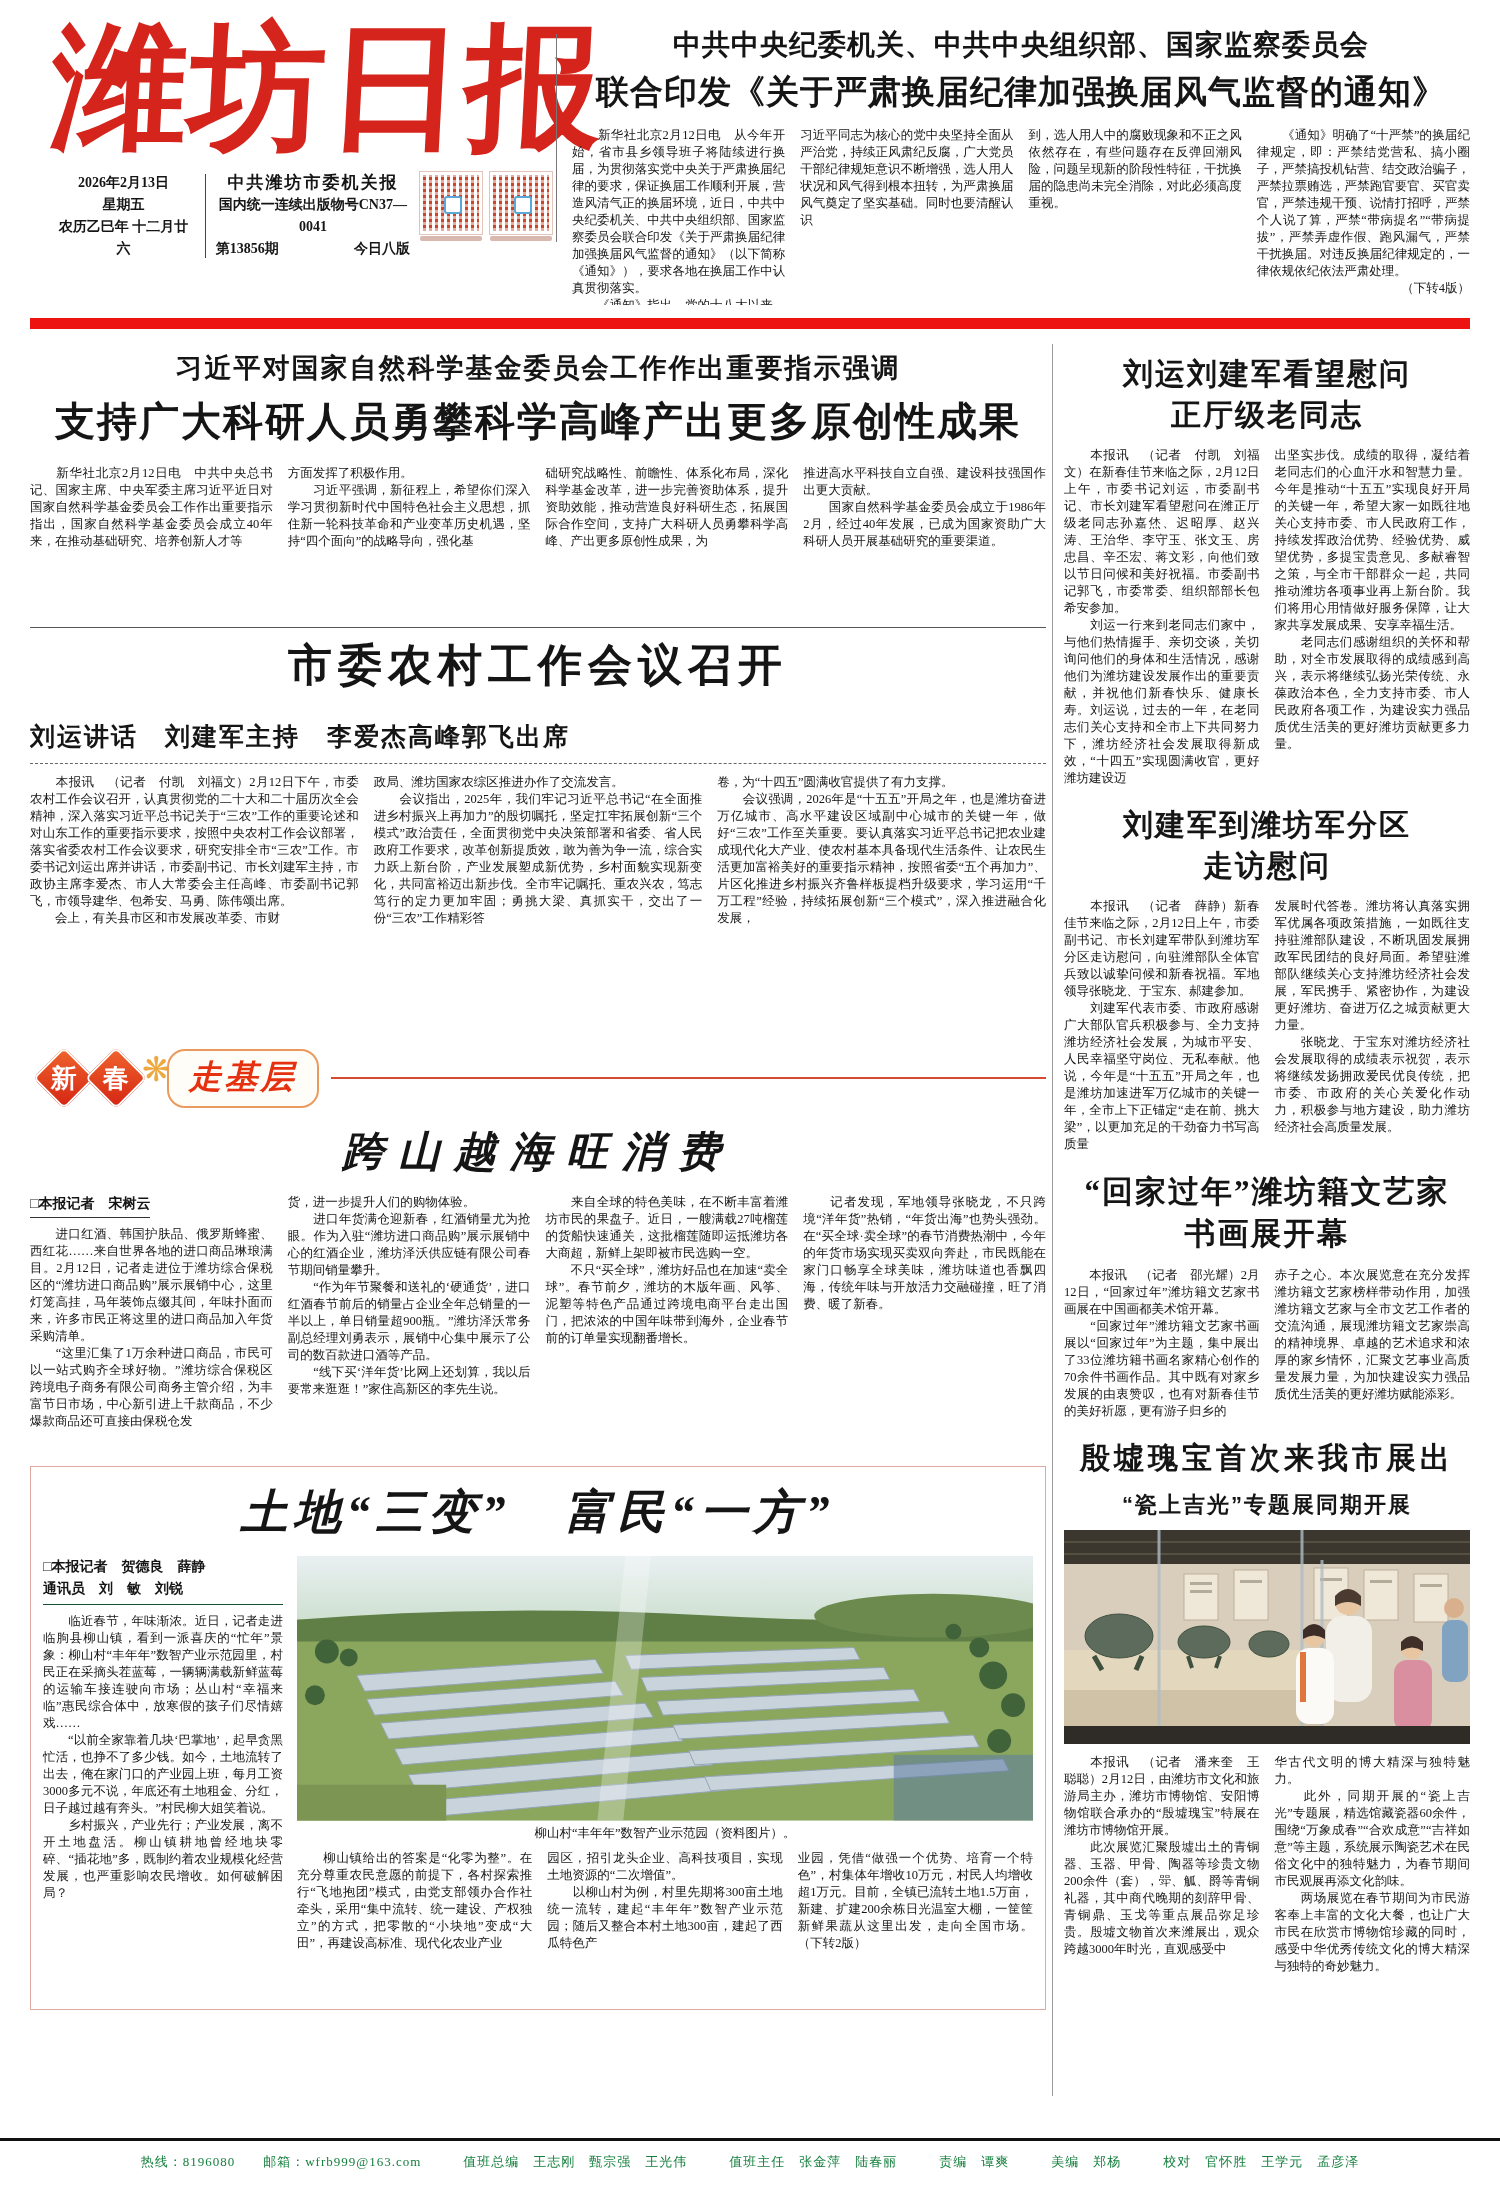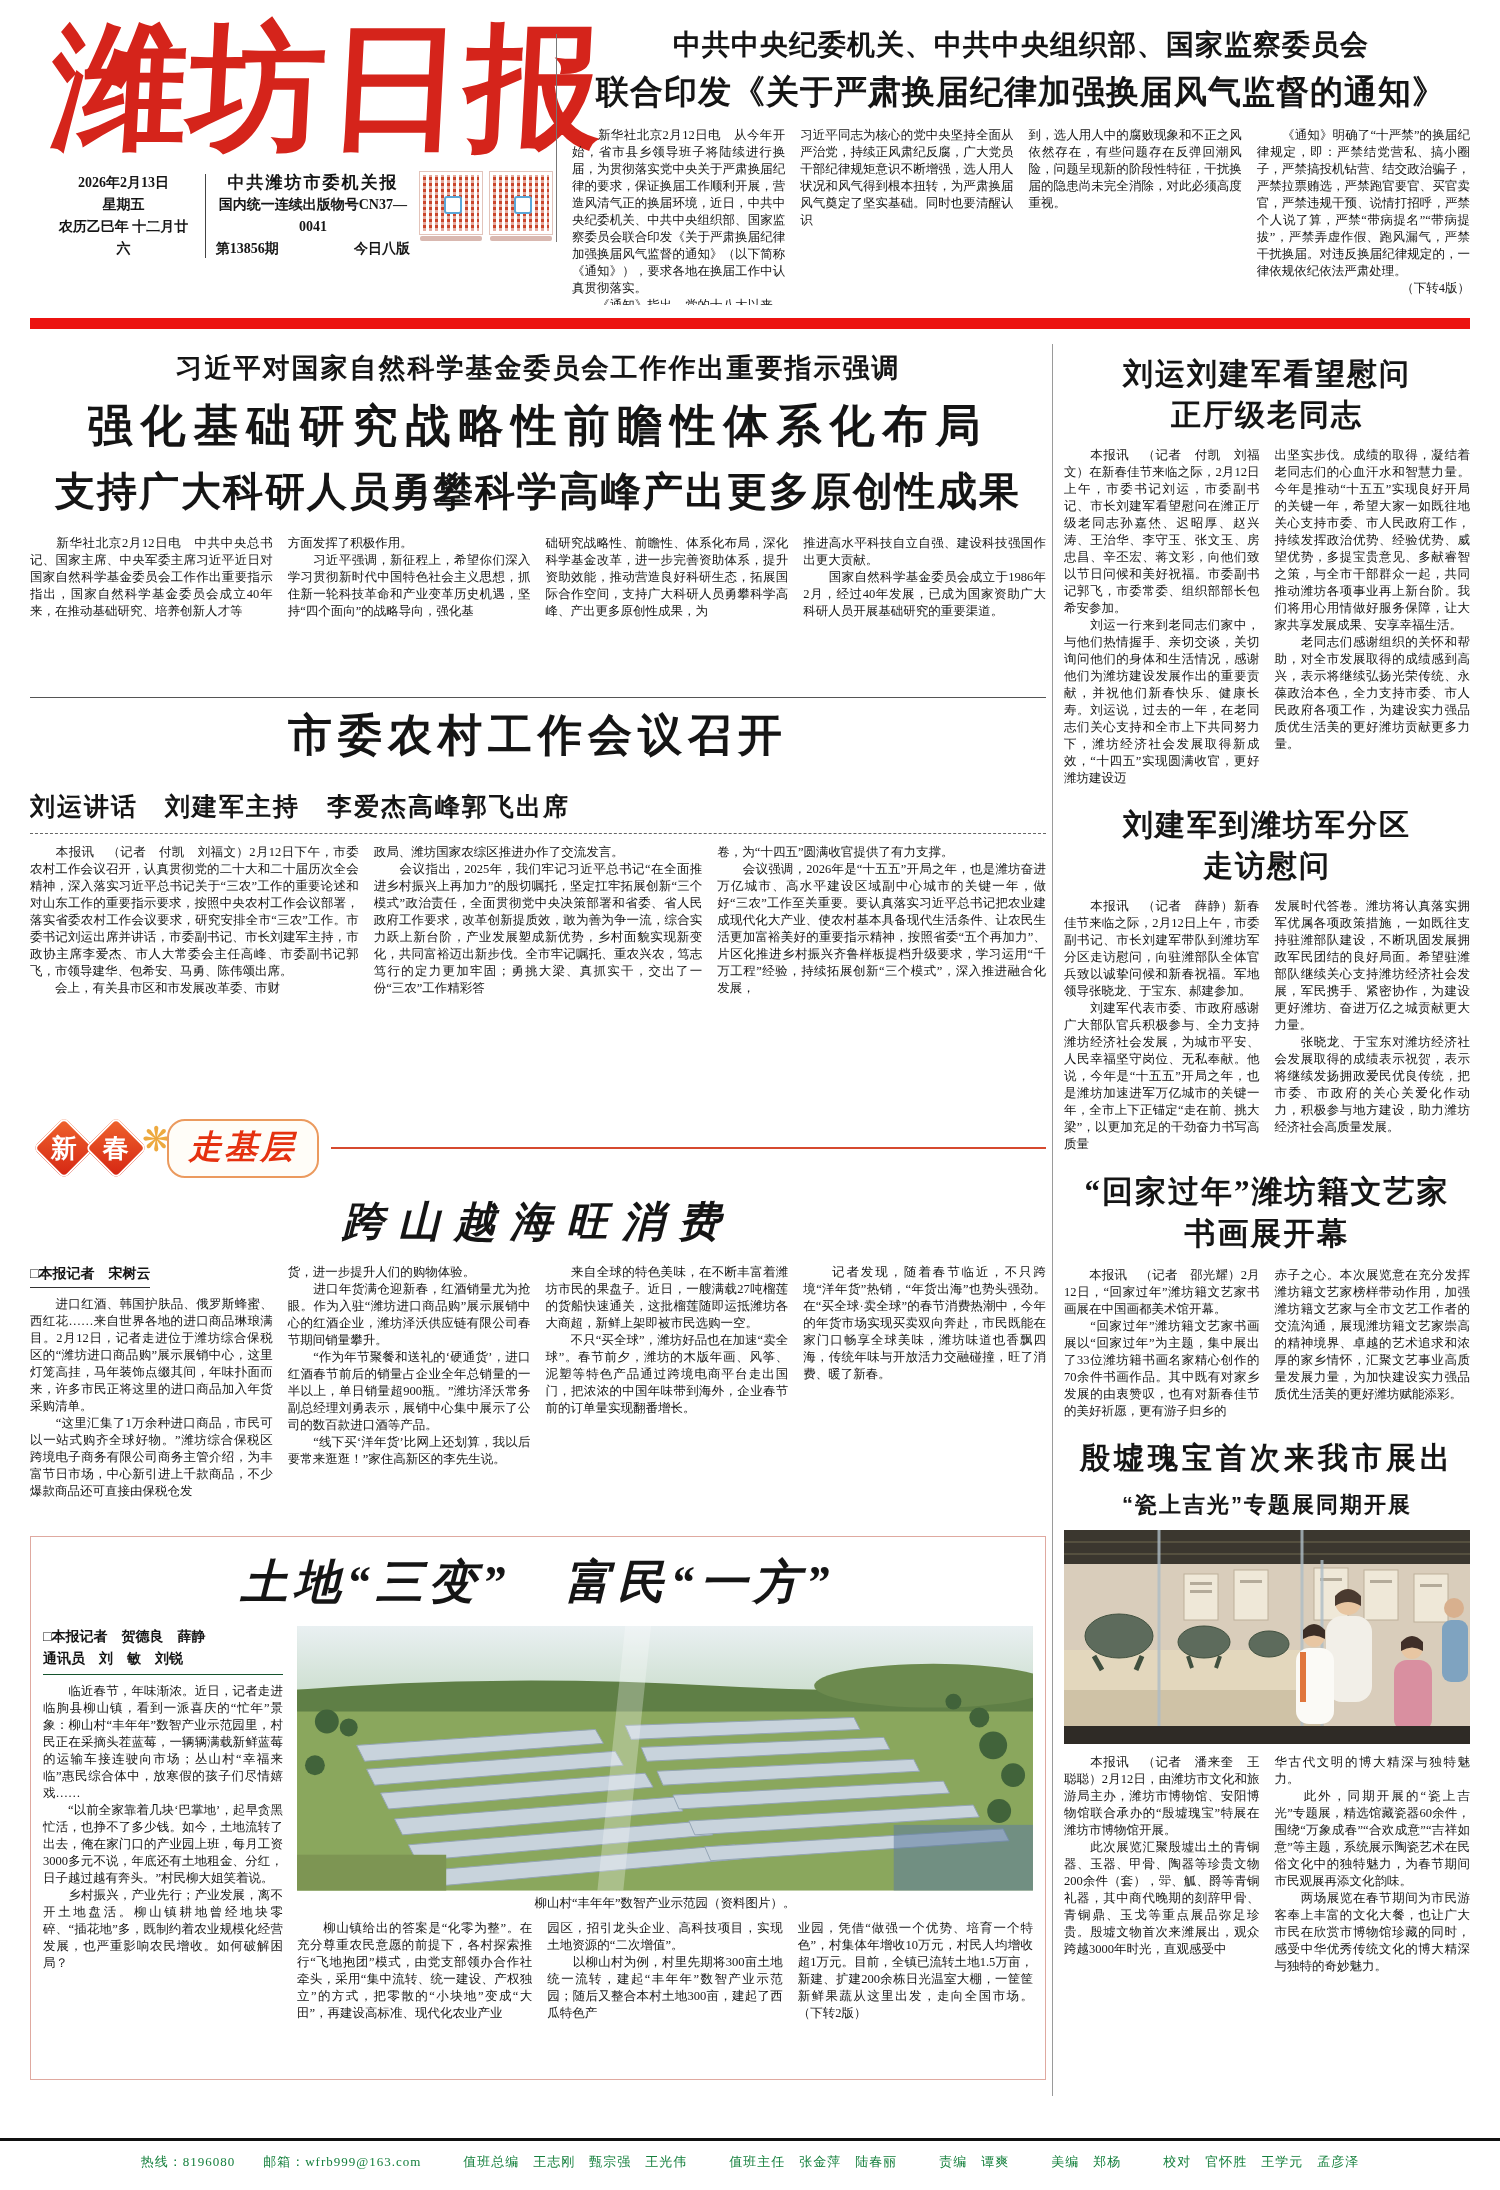--- a/index.html
+++ b/index.html
@@ -138,21 +138,20 @@
     </div>
   </div>
 
   <div class="red-bar"></div>
   <div class="v-divider"></div>
 
   <div class="main-left">
 
     <div>
       <div class="eyebrow sans">习近平对国家自然科学基金委员会工作作出重要指示强调</div>
-      <div class="big-title1">强化基础研究战略性前瞻性体系化布局</div>
       <div class="big-title2">支持广大科研人员勇攀科学高峰产出更多原创性成果</div>
       <div class="cols kexue-cols">
         <div class="coltext">　　新华社北京2月12日电　中共中央总书记、国家主席、中央军委主席习近平近日对国家自然科学基金委员会工作作出重要指示指出，国家自然科学基金委员会成立40年来，在推动基础研究、培养创新人才等</div>
         <div class="coltext">方面发挥了积极作用。
 　　习近平强调，新征程上，希望你们深入学习贯彻新时代中国特色社会主义思想，抓住新一轮科技革命和产业变革历史机遇，坚持“四个面向”的战略导向，强化基</div>
         <div class="coltext">础研究战略性、前瞻性、体系化布局，深化科学基金改革，进一步完善资助体系，提升资助效能，推动营造良好科研生态，拓展国际合作空间，支持广大科研人员勇攀科学高峰、产出更多原创性成果，为</div>
         <div class="coltext">推进高水平科技自立自强、建设科技强国作出更大贡献。
 　　国家自然科学基金委员会成立于1986年2月，经过40年发展，已成为国家资助广大科研人员开展基础研究的重要渠道。</div>
       </div>
       <div class="thin-rule"></div>
@@ -193,21 +192,21 @@
           <div class="byline">□本报记者　宋树云</div>
           <div class="coltext">　　进口红酒、韩国护肤品、俄罗斯蜂蜜、西红花……来自世界各地的进口商品琳琅满目。2月12日，记者走进位于潍坊综合保税区的“潍坊进口商品购”展示展销中心，这里灯笼高挂，马年装饰点缀其间，年味扑面而来，许多市民正将这里的进口商品加入年货采购清单。
 　　“这里汇集了1万余种进口商品，市民可以一站式购齐全球好物。”潍坊综合保税区跨境电子商务有限公司商务主管介绍，为丰富节日市场，中心新引进上千款商品，不少爆款商品还可直接由保税仓发</div>
         </div>
         <div class="coltext">货，进一步提升人们的购物体验。
 　　进口年货满仓迎新春，红酒销量尤为抢眼。作为入驻“潍坊进口商品购”展示展销中心的红酒企业，潍坊泽沃供应链有限公司春节期间销量攀升。
 　　“作为年节聚餐和送礼的‘硬通货’，进口红酒春节前后的销量占企业全年总销量的一半以上，单日销量超900瓶。”潍坊泽沃常务副总经理刘勇表示，展销中心集中展示了公司的数百款进口酒等产品。
 　　“线下买‘洋年货’比网上还划算，我以后要常来逛逛！”家住高新区的李先生说。</div>
         <div class="coltext">　　来自全球的特色美味，在不断丰富着潍坊市民的果盘子。近日，一艘满载27吨榴莲的货船快速通关，这批榴莲随即运抵潍坊各大商超，新鲜上架即被市民选购一空。
 　　不只“买全球”，潍坊好品也在加速“卖全球”。春节前夕，潍坊的木版年画、风筝、泥塑等特色产品通过跨境电商平台走出国门，把浓浓的中国年味带到海外，企业春节前的订单量实现翻番增长。</div>
-        <div class="coltext">　　记者发现，随着春节临近，不只跨境“洋年货”热销，“年货出海”也势头强劲。在“买全球·卖全球”的春节消费热潮中，今年的年货市场实现买卖双向奔赴，市民既能在家门口畅享全球美味，潍坊味道也香飘四海，传统年味与开放活力交融碰撞，旺了消费、暖了新春。</div>
+        <div class="coltext">　　记者发现，军地领导张晓龙，不只跨境“洋年货”热销，“年货出海”也势头强劲。在“买全球·卖全球”的春节消费热潮中，今年的年货市场实现买卖双向奔赴，市民既能在家门口畅享全球美味，潍坊味道也香飘四海，传统年味与开放活力交融碰撞，旺了消费、暖了新春。</div>
       </div>
     </div>
 
     <div class="tudi-box">
       <div class="tudi-title">土地“三变”　富民“一方”</div>
       <div class="tudi-row">
         <div class="tudi-leftcol">
           <div class="byline2">□本报记者　贺德良　薛静
 通讯员　刘　敏　刘锐</div>
           <div class="coltext">　　临近春节，年味渐浓。近日，记者走进临朐县柳山镇，看到一派喜庆的“忙年”景象：柳山村“丰年年”数智产业示范园里，村民正在采摘头茬蓝莓，一辆辆满载新鲜蓝莓的运输车接连驶向市场；丛山村“幸福来临”惠民综合体中，放寒假的孩子们尽情嬉戏……

